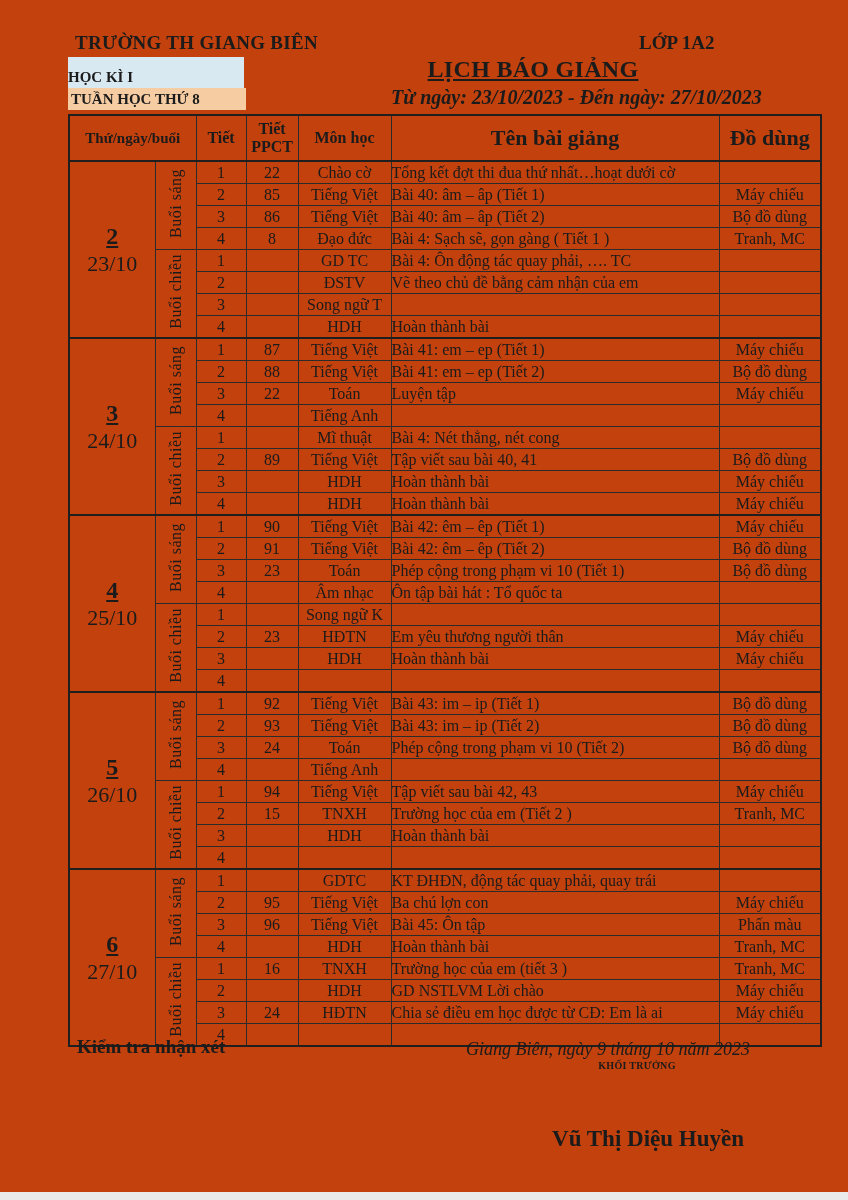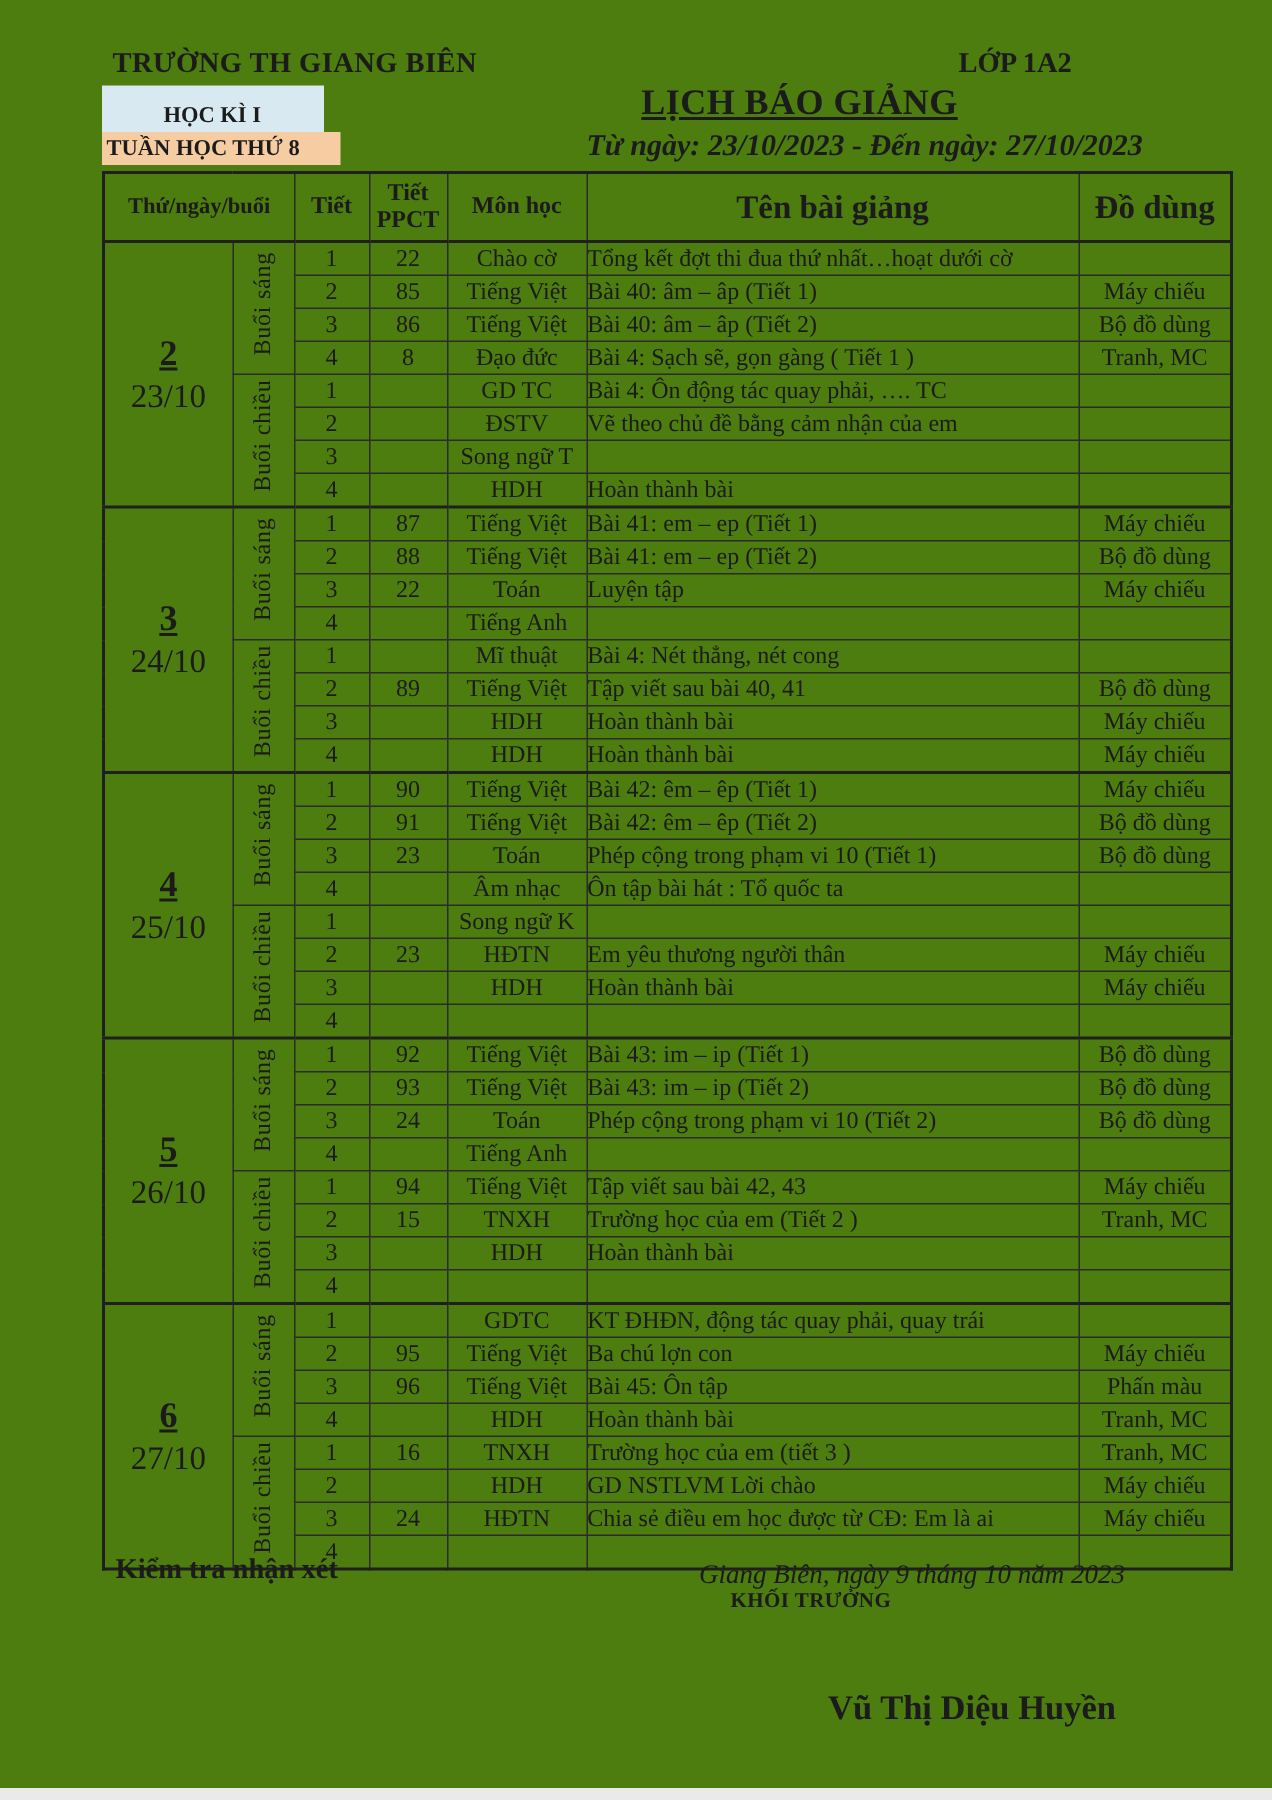--- a/index.html
+++ b/index.html
@@ -1,25 +1,25 @@
 <!DOCTYPE html>
 <html><head>
 <meta charset="utf-8">
 <style>
   html,body{margin:0;padding:0;background:#ffffff;}
   .page{
-    position:relative;width:848px;height:1200px;background:#4d7c0f;
+    position:relative;width:848px;height:1200px;background:#c2410c;
     font-family:"Liberation Serif","DejaVu Serif",serif;color:#1b1b1b;overflow:hidden;
   }
   .school{position:absolute;left:75px;top:32px;font-size:19px;font-weight:bold;letter-spacing:.3px;}
   .clazz{position:absolute;left:639px;top:32px;font-size:19px;font-weight:bold;}
-  .badge-sem{position:absolute;left:68px;top:57px;width:148px;height:31px;background:#d8e9f1;
-    display:flex;align-items:flex-end;justify-content:flex-end;box-sizing:border-box;
-    padding:0 42px 2px 16px;font-weight:bold;font-size:15px;}
-  .badge-week{position:absolute;left:68px;top:88px;width:159px;height:22px;background:#f6cda3;
+  .badge-sem{position:absolute;left:68px;top:57px;width:176px;height:31px;background:#d8e9f1;
+    display:flex;align-items:flex-end;justify-content:flex-start;box-sizing:border-box;
+    padding:0 42px 2px 0;font-weight:bold;font-size:15px;}
+  .badge-week{position:absolute;left:68px;top:88px;width:178px;height:22px;background:#f6cda3;
     display:flex;align-items:center;box-sizing:border-box;padding-left:3px;font-weight:bold;font-size:15px;}
   .doc-title{position:absolute;left:383px;top:56px;width:300px;text-align:center;
     font-size:24px;font-weight:bold;letter-spacing:.3px;text-decoration:underline;}
   .date-range{position:absolute;left:391px;top:86px;width:340px;text-align:center;
     font-style:italic;font-weight:bold;font-size:20px;white-space:nowrap;}
 
   table.sched{position:absolute;left:68px;top:114px;width:752px;border-collapse:collapse;
     table-layout:fixed;border:2px solid #1f1f1f;}
   table.sched th,table.sched td{border:1px solid #2b2b2b;overflow:hidden;padding:0;}
   thead tr{height:46px;padding-left:12px;}
@@ -36,22 +36,22 @@
   .day-date{font-size:22px;line-height:1.15;}
   td.session-cell{text-align:center;vertical-align:middle;}
   .vtext{display:inline-block;writing-mode:vertical-rl;transform:rotate(180deg);
     white-space:nowrap;font-size:16px;letter-spacing:.5px;line-height:1;}
 
   .equip-total{position:absolute;left:500px;top:1016px;width:340px;text-align:center;
     font-style:italic;font-size:18px;}
   .check-label{position:absolute;left:77px;top:1036px;font-size:19px;font-weight:bold;}
   .place-date{position:absolute;left:438px;top:1039px;width:340px;text-align:center;
     font-style:italic;font-size:18px;white-space:nowrap;}
-  .role{position:absolute;left:487px;top:1060px;width:300px;text-align:left;
-    font-size:14px;font-weight:bold;letter-spacing:.3px;}
+  .role{position:absolute;left:487px;top:1060px;width:300px;text-align:center;
+    font-size:10px;font-weight:bold;letter-spacing:.3px;}
   .signer{position:absolute;left:498px;top:1126px;width:300px;text-align:center;
     font-size:23px;font-weight:bold;}
   .bottom-strip{position:absolute;left:0;top:1192px;width:848px;height:8px;background:#eaeaea;}
 </style>
 </head>
 <body>
 
 <div class="page">
 
   <div class="school">TRƯỜNG TH GIANG BIÊN</div>

